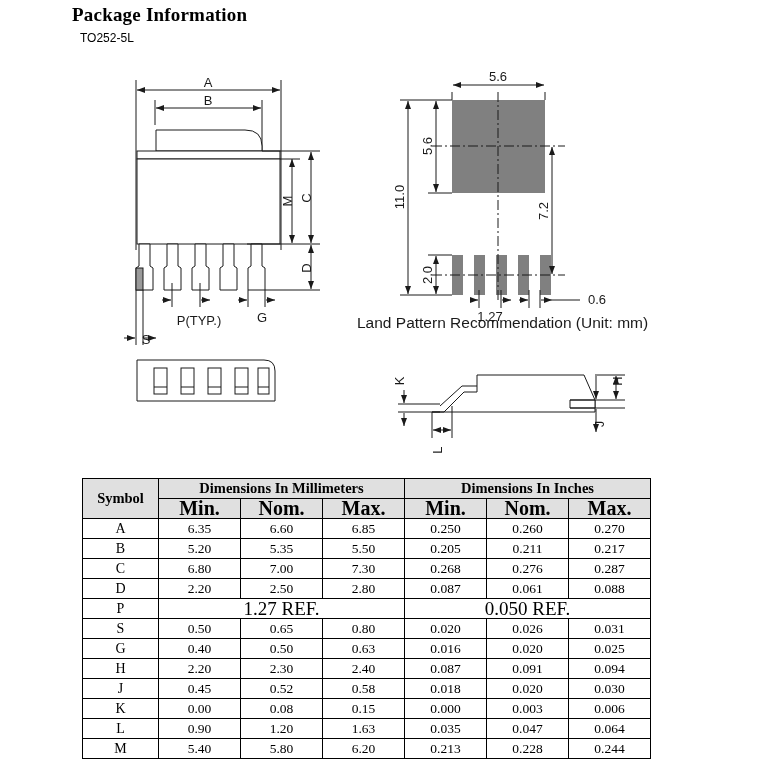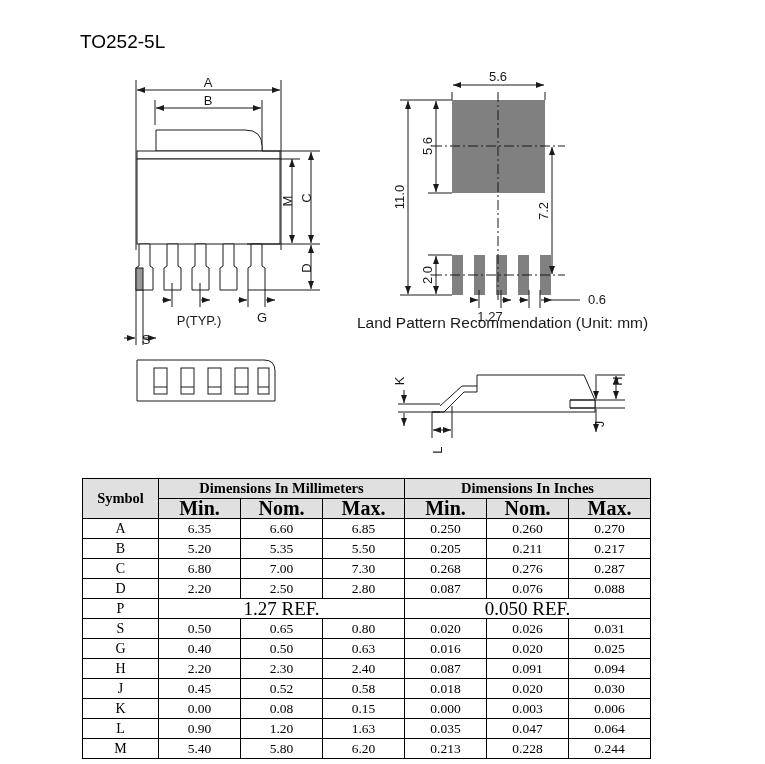--- a/index.html
+++ b/index.html
@@ -13,21 +13,21 @@
   }
   #page{position:relative;width:765px;height:764px;}
 
   .title{
     position:absolute;left:72px;top:4px;
     font-family:"Liberation Serif", serif;
     font-size:19px;font-weight:bold;letter-spacing:.2px;
   }
   .subtitle{
     position:absolute;left:80px;top:31px;
-    font-size:19px;
+    font-size:12px;
   }
 
   svg.draw{position:absolute;left:0;top:0;width:765px;height:470px;}
 
   
   .tbl-wrap{position:absolute;left:82px;top:478px;width:568px;font-family:Liberation Serif, serif;}
   table{border-collapse:collapse;width:568px;
         font-size:13.5px;table-layout:fixed;}
   table td,table th{
     border:1px solid #000;
@@ -42,20 +42,21 @@
   col.sym{width:76px;}
   col.val{width:82px;}
   td.sym{font-size:14px;}
   td.ref{font-size:19px;}
 </style>
 </head>
 <body>
 
 <div id="page">
 
+  <div class="title">Package Information</div>
   <div class="subtitle">TO252-5L</div>
 
   <svg class="draw" viewBox="0 0 765 470">
     <defs>
       <marker id="ar" markerWidth="9" markerHeight="9" refX="8" refY="3" orient="auto" markerUnits="strokeWidth">
         <path d="M0,0 L8,3 L0,6 z" fill="#1a1a1a"></path>
       </marker>
       <marker id="arS" markerWidth="9" markerHeight="9" refX="0" refY="3" orient="auto" markerUnits="strokeWidth">
         <path d="M8,0 L0,3 L8,6 z" fill="#1a1a1a"></path>
       </marker>
@@ -281,21 +282,21 @@
             <td>0.268</td>
             <td>0.276</td>
             <td>0.287</td>
           </tr>
           <tr>
             <td class="sym">D</td>
             <td>2.20</td>
             <td>2.50</td>
             <td>2.80</td>
             <td>0.087</td>
-            <td>0.076</td>
+            <td>0.061</td>
             <td>0.088</td>
           </tr>
           <tr>
             <td class="sym">P</td>
             <td colspan="3" class="ref">1.27 REF.</td>
             <td colspan="3" class="ref">0.050 REF.</td>
           </tr>
           <tr>
             <td class="sym">S</td>
             <td>0.50</td>

